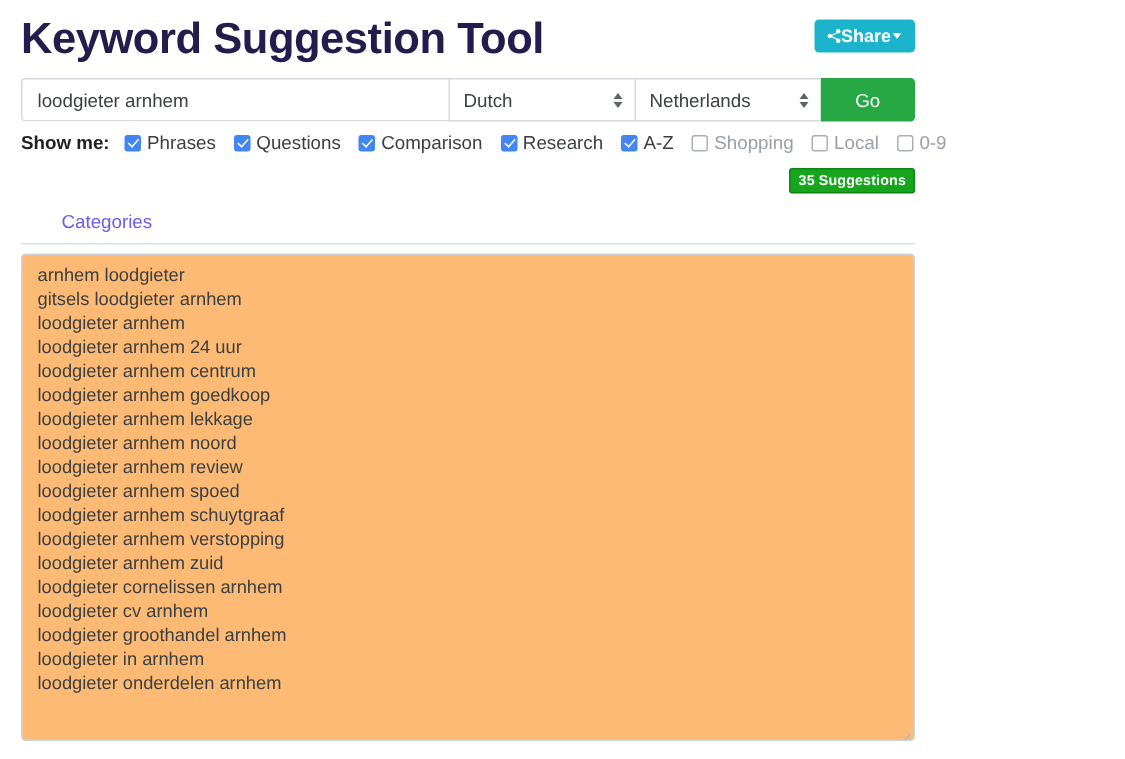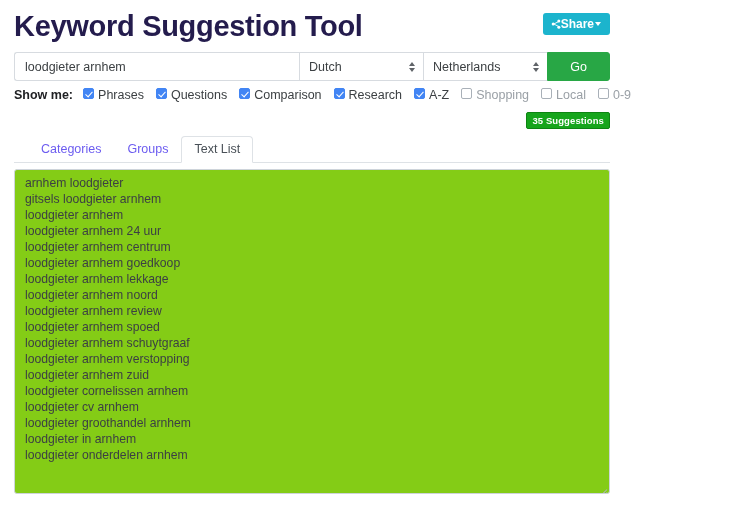--- a/index.html
+++ b/index.html
@@ -143,21 +143,21 @@
     flex-wrap: nowrap;
   }
   .showme-label {
     font-weight: 700;
     color: #202124;
     margin-right: 10px;
     white-space: nowrap;
   }
   .cb-item {
     display: flex;
-    align-items: flex-start;
+    align-items: center;
     margin-right: 12px;
     white-space: nowrap;
     cursor: pointer;
   }
   .cb-box {
     width: 11px;
     height: 11px;
     border-radius: 2px;
     margin-right: 4px;
     flex: 0 0 auto;
@@ -200,25 +200,26 @@
     font-weight: 700;
     padding: 2px 5px;
     border-radius: 2px;
     letter-spacing: 0.1px;
     text-align: center;
   }
 
   
   .tabs {
     display: flex;
-    align-items: flex-end;
+    align-items: flex-start;
     height: 29px;
     border-bottom: 1px solid #dee2e6;
     margin-top: 2px;
     padding-left: 14px;
+    flex-direction: column;
   }
   .tab {
     font-size: 12.5px;
     padding: 6px 12px 7px 12px;
     color: #6c5cf0;
     cursor: pointer;
     border: 1px solid transparent;
     border-radius: 4px 4px 0 0;
     line-height: 1;
     position: relative;
@@ -231,21 +232,21 @@
     border-color: #dee2e6 #dee2e6 #ffffff #dee2e6;
   }
 
   
   .list-box {
     position: relative;
     margin-top: 6px;
     height: 325px;
     border: 1px solid #ced4da;
     border-radius: 3px;
-    background: #84cc16;
+    background: #fdba74;
     overflow: hidden;
     padding: 5px 10px 0 10px;
   }
   .list-line {
     font-size: 12.2px;
     line-height: 16px;
     color: #3c4043;
     white-space: nowrap;
     font-family: "Liberation Sans", sans-serif;
   }

